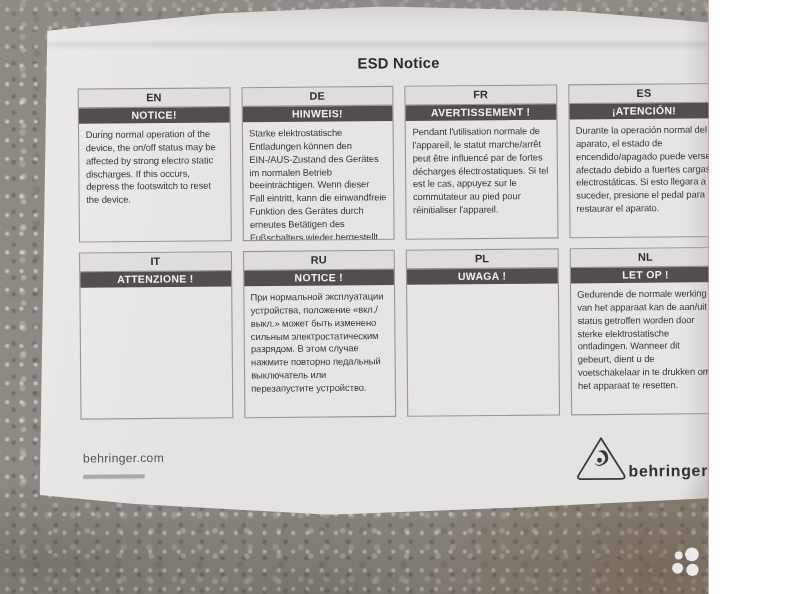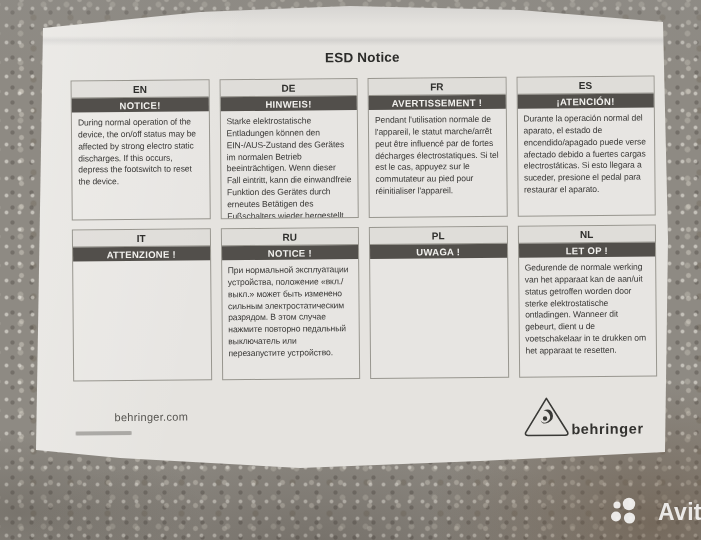--- a/index.html
+++ b/index.html
@@ -1,17 +1,17 @@
 <!DOCTYPE html>
 <html><head>
 <meta charset="utf-8">
 <style>
   html,body{margin:0;padding:0;}
   body{width:720px;height:540px;overflow:hidden;font-family:"Liberation Sans",sans-serif;}
-  .photo{position:relative;width:701px;height:540px;overflow:hidden;background:#be185d;}
+  .photo{position:relative;width:644px;height:540px;overflow:hidden;background:#be185d;}
 
   
   .carpet{position:absolute;inset:0;background-color:#8e8a83;
     background-image:
       radial-gradient(circle, rgba(250,248,240,0.50) 0 1.2px, transparent 2.5px),
       radial-gradient(circle, rgba(226,221,210,0.40) 0 1.8px, transparent 3.2px),
       radial-gradient(circle, rgba(55,50,45,0.30) 0 1.4px, transparent 2.8px),
       radial-gradient(circle, rgba(120,112,100,0.50) 0 2.2px, transparent 4px),
       radial-gradient(circle, rgba(212,207,196,0.35) 0 2px, transparent 3.6px);
     background-size:13px 17px,29px 23px,19px 15px,37px 31px,23px 29px;
@@ -42,21 +42,21 @@
 
   .grid{display:grid;grid-template-columns:repeat(4,1fr);column-gap:10px;row-gap:9px;}
   .box{border:1px solid #98968f;display:flex;flex-direction:column;background:rgba(255,255,255,0.10);}
   .grid .box:nth-child(-n+4){height:138px;}
   .grid .box:nth-child(n+5){height:150px;}
   .lang{border-bottom:1px solid #98968f;text-align:center;font-weight:bold;font-size:10px;padding:3px 0 2px;color:#2f2f2d;background:rgba(208,206,200,0.35);}
   .warn{background:#524f4b;color:#f2f1ee;text-align:center;font-weight:bold;font-size:9.5px;padding:2px 0 1px;letter-spacing:0.3px;}
   .box-body{padding:5px 6px;font-size:8.6px;line-height:1.38;color:#3a3937;letter-spacing:-0.1px;overflow:hidden;}
 
   .footer{display:flex;justify-content:space-between;align-items:flex-start;margin-top:30px;padding:0 14px 0 2px;}
-  .website{font-size:11px;color:#55534f;letter-spacing:0.3px;margin-left:39px;}
+  .website{font-size:11px;color:#55534f;letter-spacing:0.3px;}
   .fine-print{width:56px;height:4px;margin-top:8px;background:rgba(122,120,116,0.55);border-radius:1px;filter:blur(0.6px);}
   .brand{display:flex;flex-direction:row;align-items:flex-end;margin-top:-12px;font-weight:bold;}
   .brand-word{font-size:14.5px;color:#33322f;letter-spacing:0.6px;margin-top:1px;}
 
   
   .watermark{position:absolute;left:610px;top:497px;display:flex;align-items:center;gap:20px;opacity:0.85;}
   .avito-text{color:#ffffff;font-weight:bold;font-size:23px;letter-spacing:0.3px;}
 </style>
 </head>
 <body>

